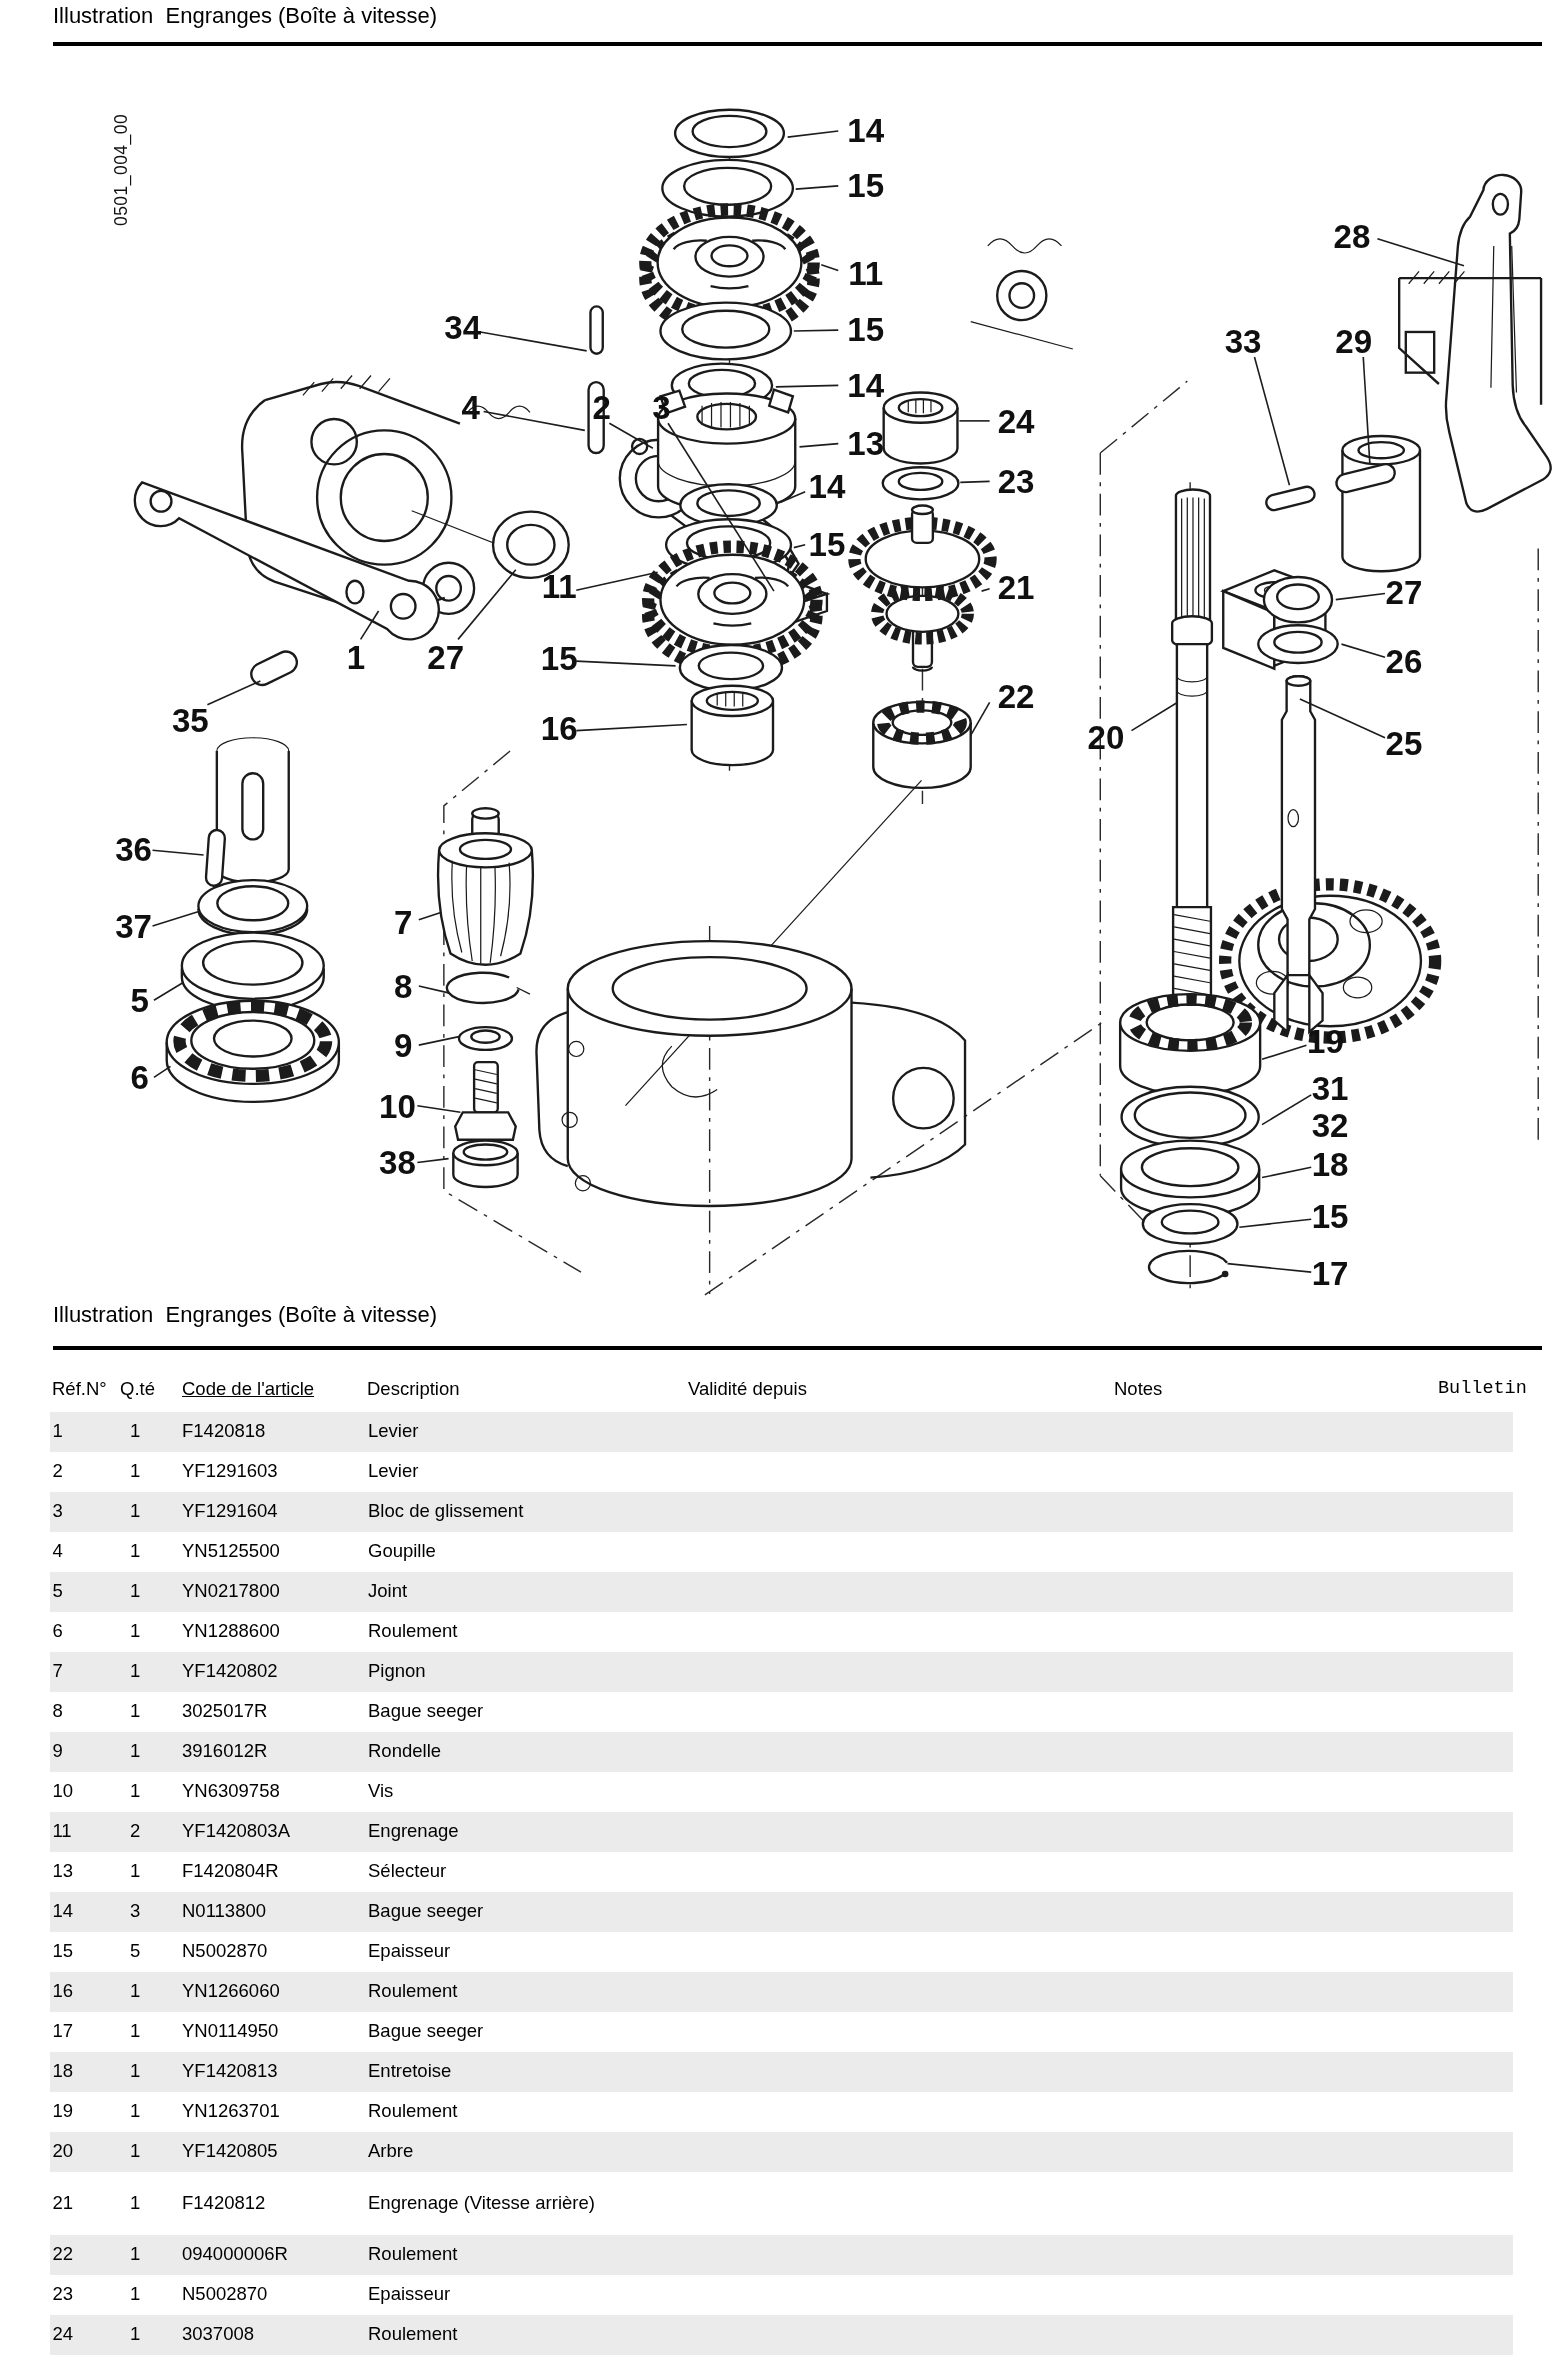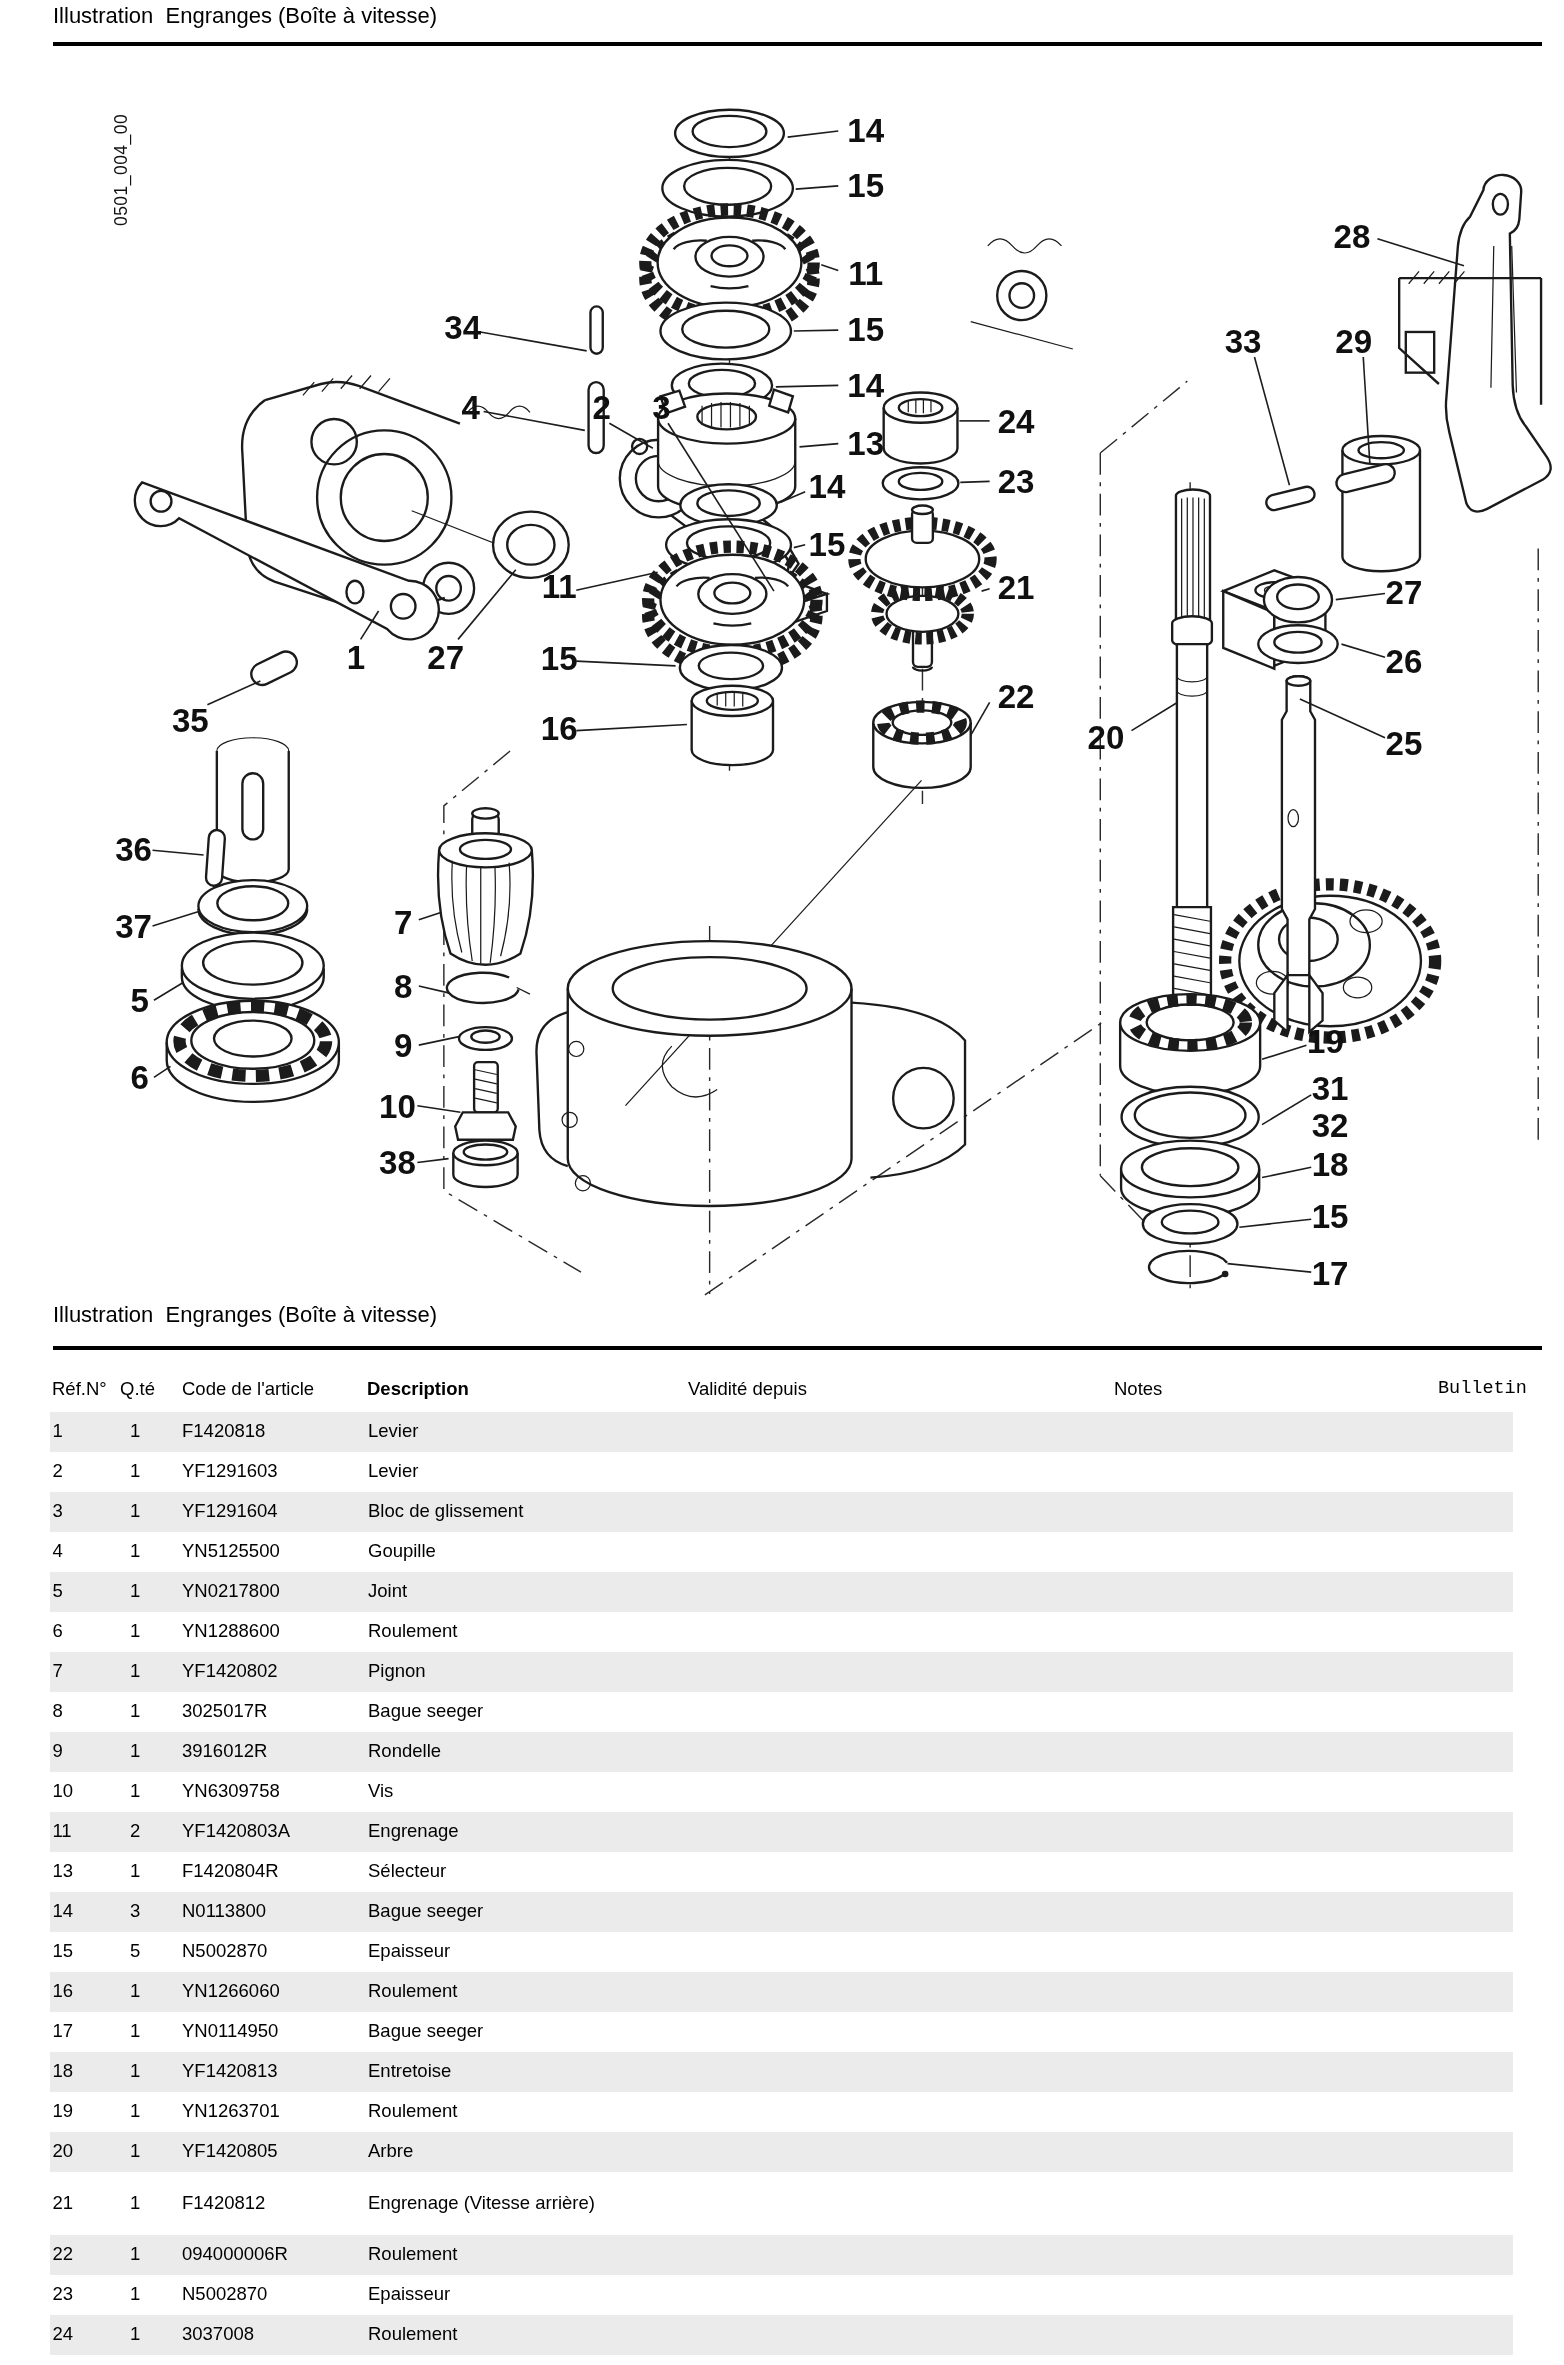--- a/index.html
+++ b/index.html
@@ -431,22 +431,22 @@
       <text x="840" y="2483" class="call" text-anchor="middle">38</text>
     </g>
 </svg>
 
 <div id="sec-title">Illustration  Engranges (Boîte à vitesse)</div>
 <div class="hrule" id="rule2"></div>
 
 <div id="thead">
     <span style="left: 52px;">Réf.N°</span>
     <span style="left: 120px;">Q.té</span>
-    <span style="left: 182px;">Code de l'article</span>
-    <span style="left: 367px; font-weight: bold;">Description</span>
+    <span style="left: 182px; text-decoration: underline;">Code de l'article</span>
+    <span style="left: 367px;">Description</span>
     <span style="left: 688px;">Validité depuis</span>
     <span style="left: 901px; margin-top: 40px;">Validité jusq'à</span>
     <span style="left: 1114px; text-align: center;">Notes</span>
     <span style="left: 1438px; font-family: Liberation Mono, monospace;">Bulletin</span>
   </div>
 <div id="tbody">
     <div class="tr alt" style="height: 40px;">
       <span class="c-ref">1</span>
       <span class="c-qty">1</span>
       <span class="c-code">F1420818</span>

